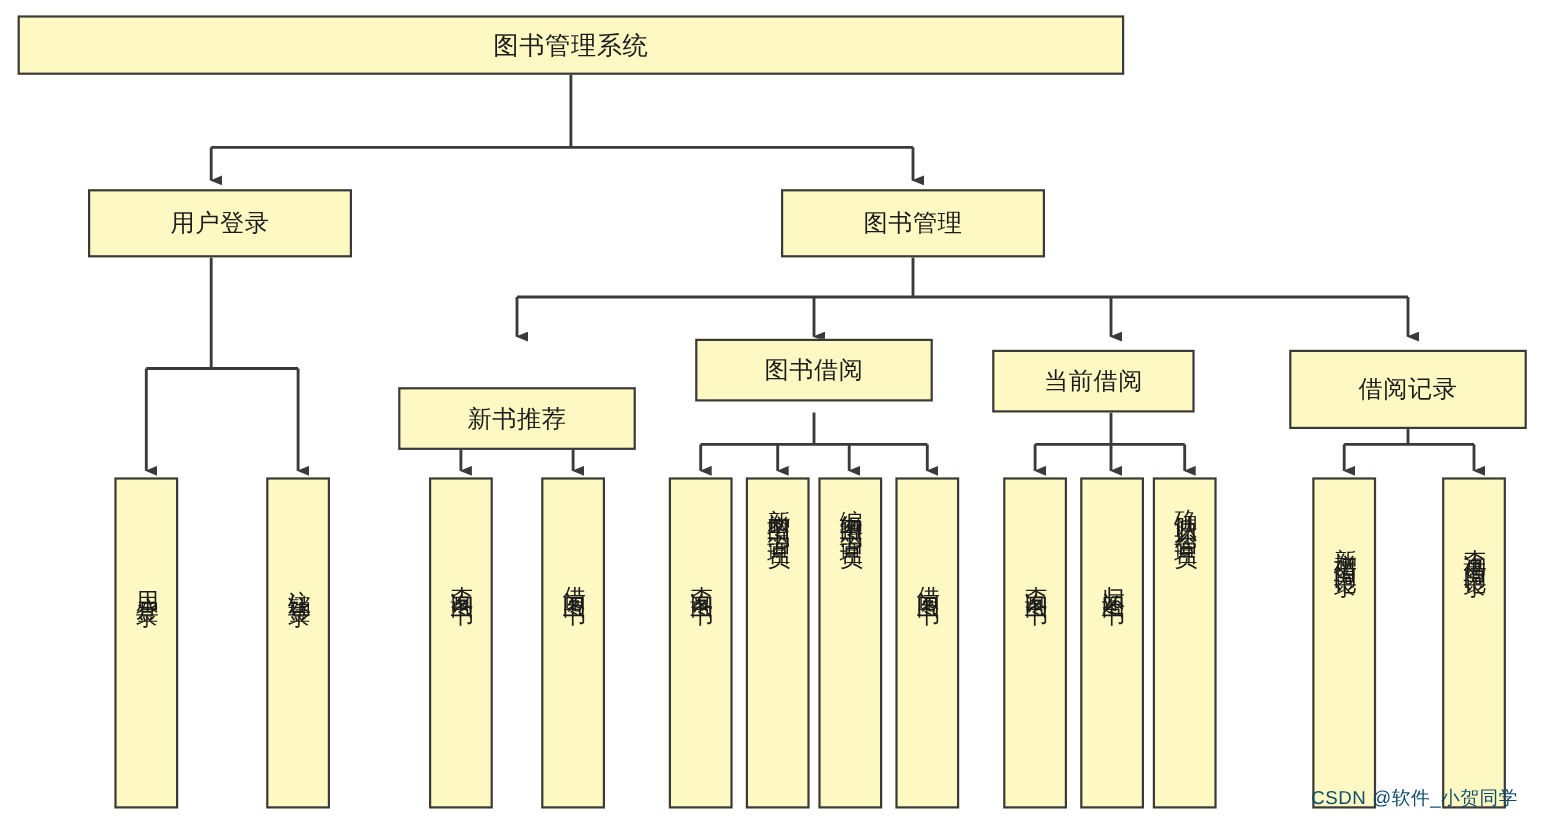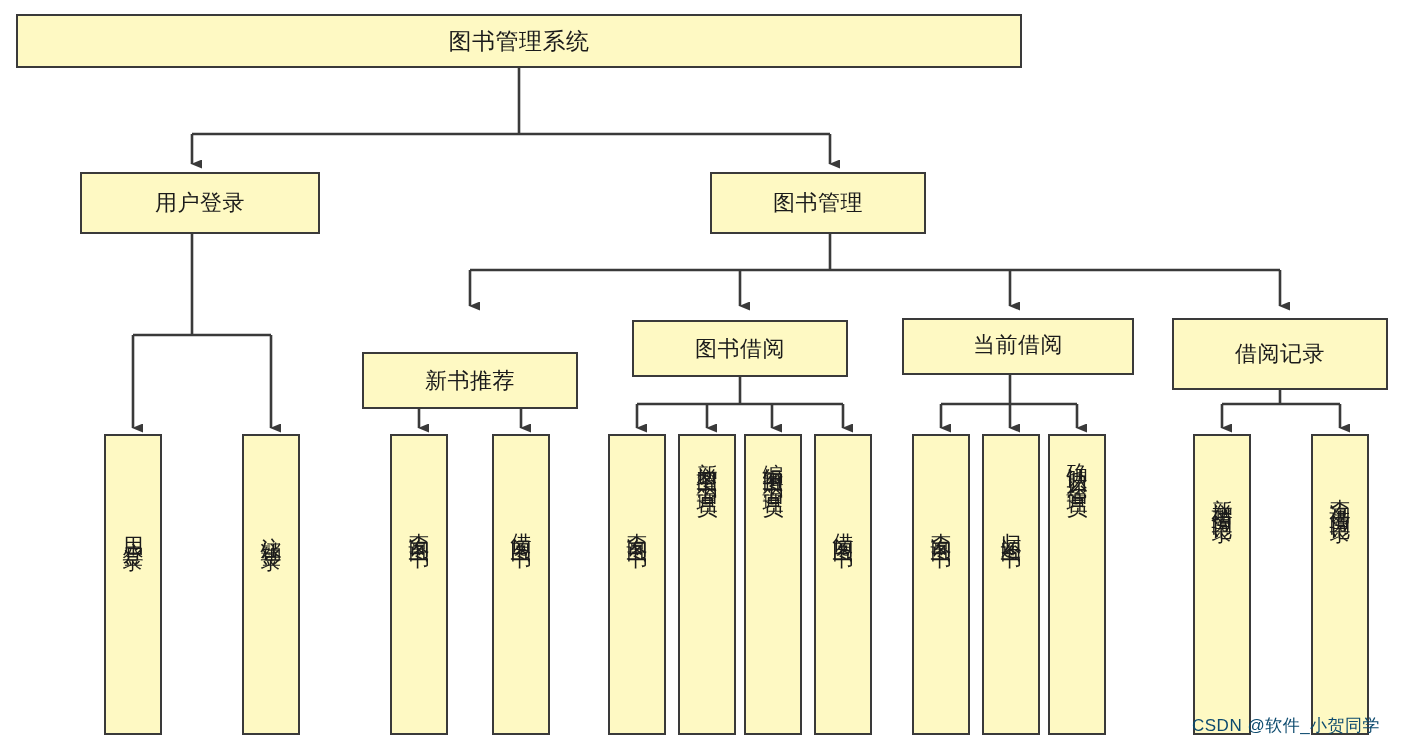--- a/index.html
+++ b/index.html
@@ -126,31 +126,31 @@
     </g>
   </svg>
 
   <div class="node horiz root" style="left:16px; top:14px; width:1006px; height:54px;">
     <span class="lbl">图书管理系统</span>
   </div>
 
   <div class="node horiz" style="left:80px; top:172px; width:240px; height:62px;">
     <span class="lbl">用户登录</span>
   </div>
-  <div class="node horiz" style="left:710px; top:172px; width:216px; height:62px;align-items:center;">
+  <div class="node horiz" style="left:710px; top:172px; width:240px; height:62px;align-items:center;">
     <span class="lbl">图书管理</span>
   </div>
 
   <div class="node horiz" style="left:362px; top:318px; width:216px; height:57px;margin-top:34px;">
     <span class="lbl">新书推荐</span>
   </div>
-  <div class="node horiz" style="left:632px; top:320px; width:216px; height:57px;">
+  <div class="node horiz" style="left:632px; top:308px; width:216px; height:57px;">
     <span class="lbl">图书借阅</span>
   </div>
-  <div class="node horiz" style="left:902px; top:318px; width:232px; height:57px;font-family:Liberation Mono, monospace;">
+  <div class="node horiz" style="left:902px; top:318px; width:184px; height:57px;">
     <span class="lbl">当前借阅</span>
   </div>
   <div class="node horiz" style="left:1172px; top:318px; width:216px; height:72px;">
     <span class="lbl">借阅记录</span>
   </div>
 
   <div class="node vert" style="left:104px; top:434px; width:58px; height:301px; padding-top:84px;">
     <span class="lbl">用户登录</span>
   </div>
   <div class="node vert" style="left:242px; top:434px; width:58px; height:301px; padding-top:84px;">

